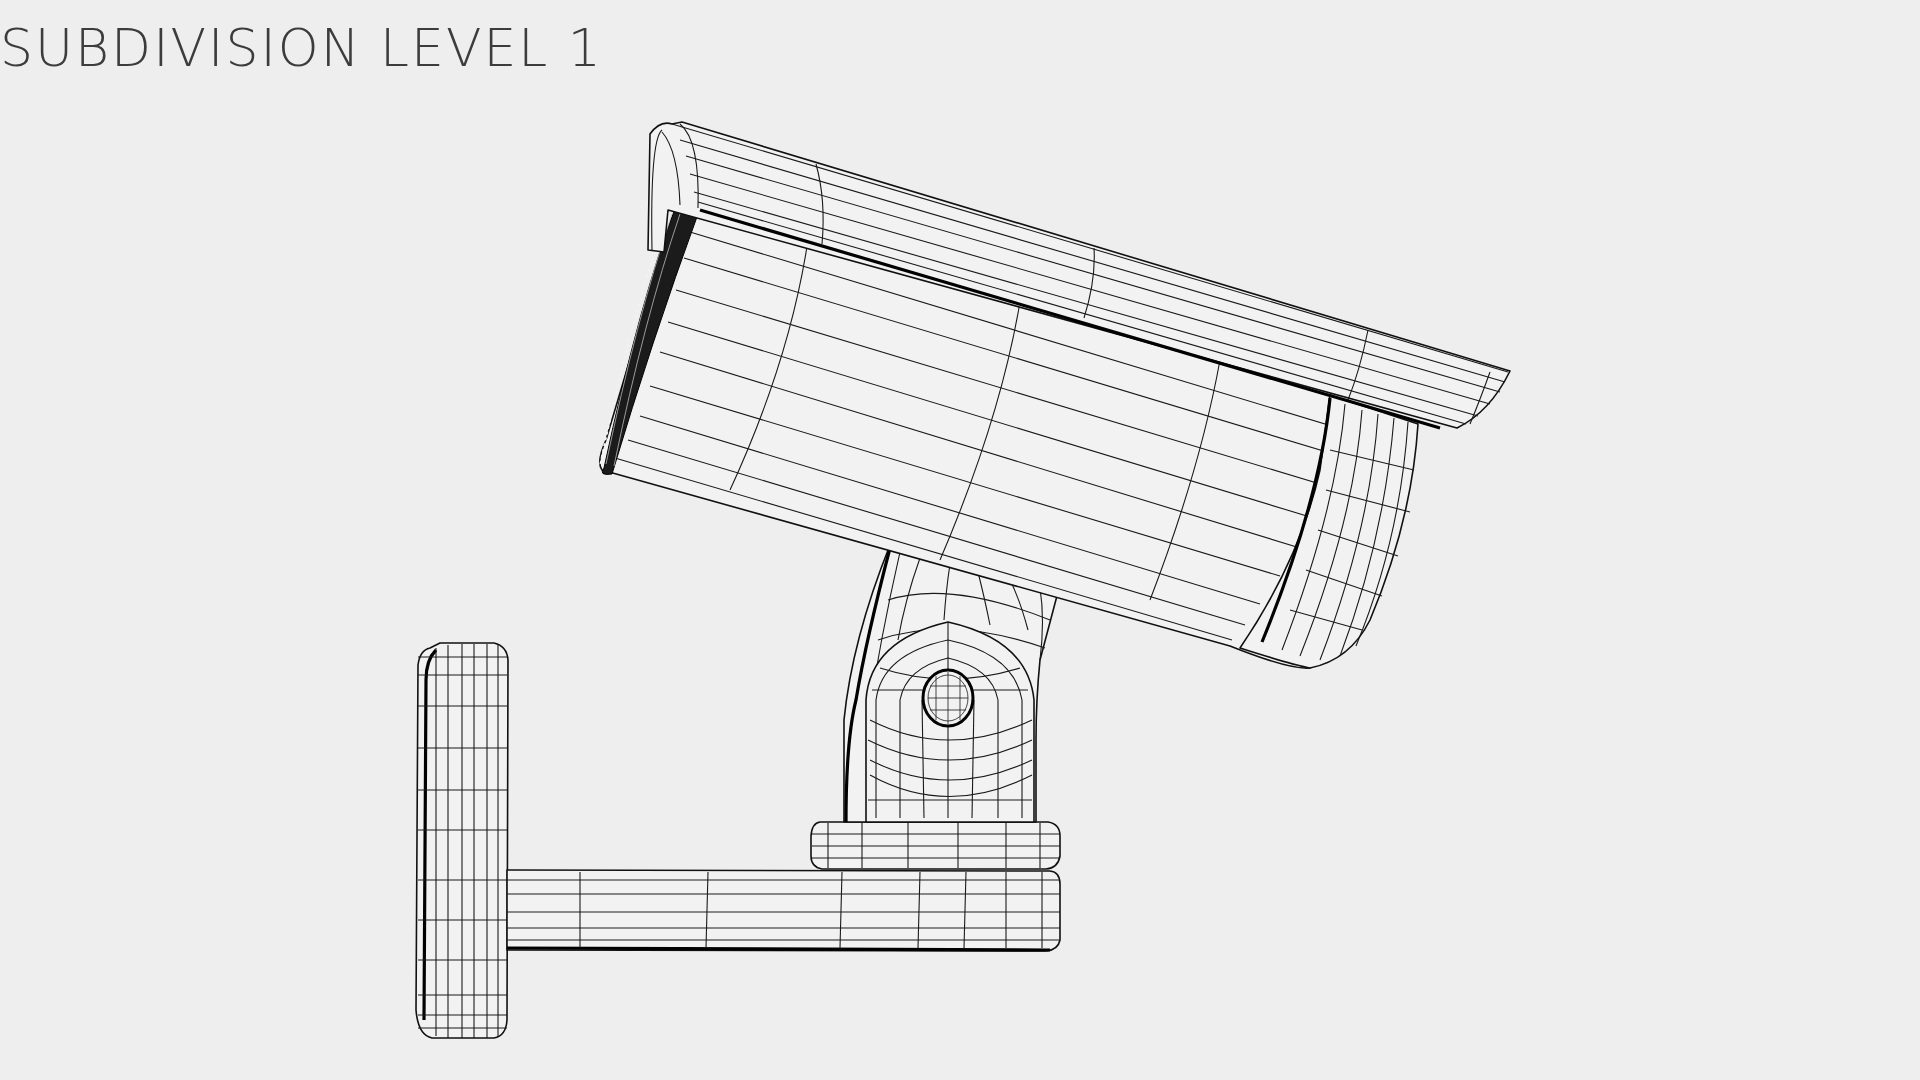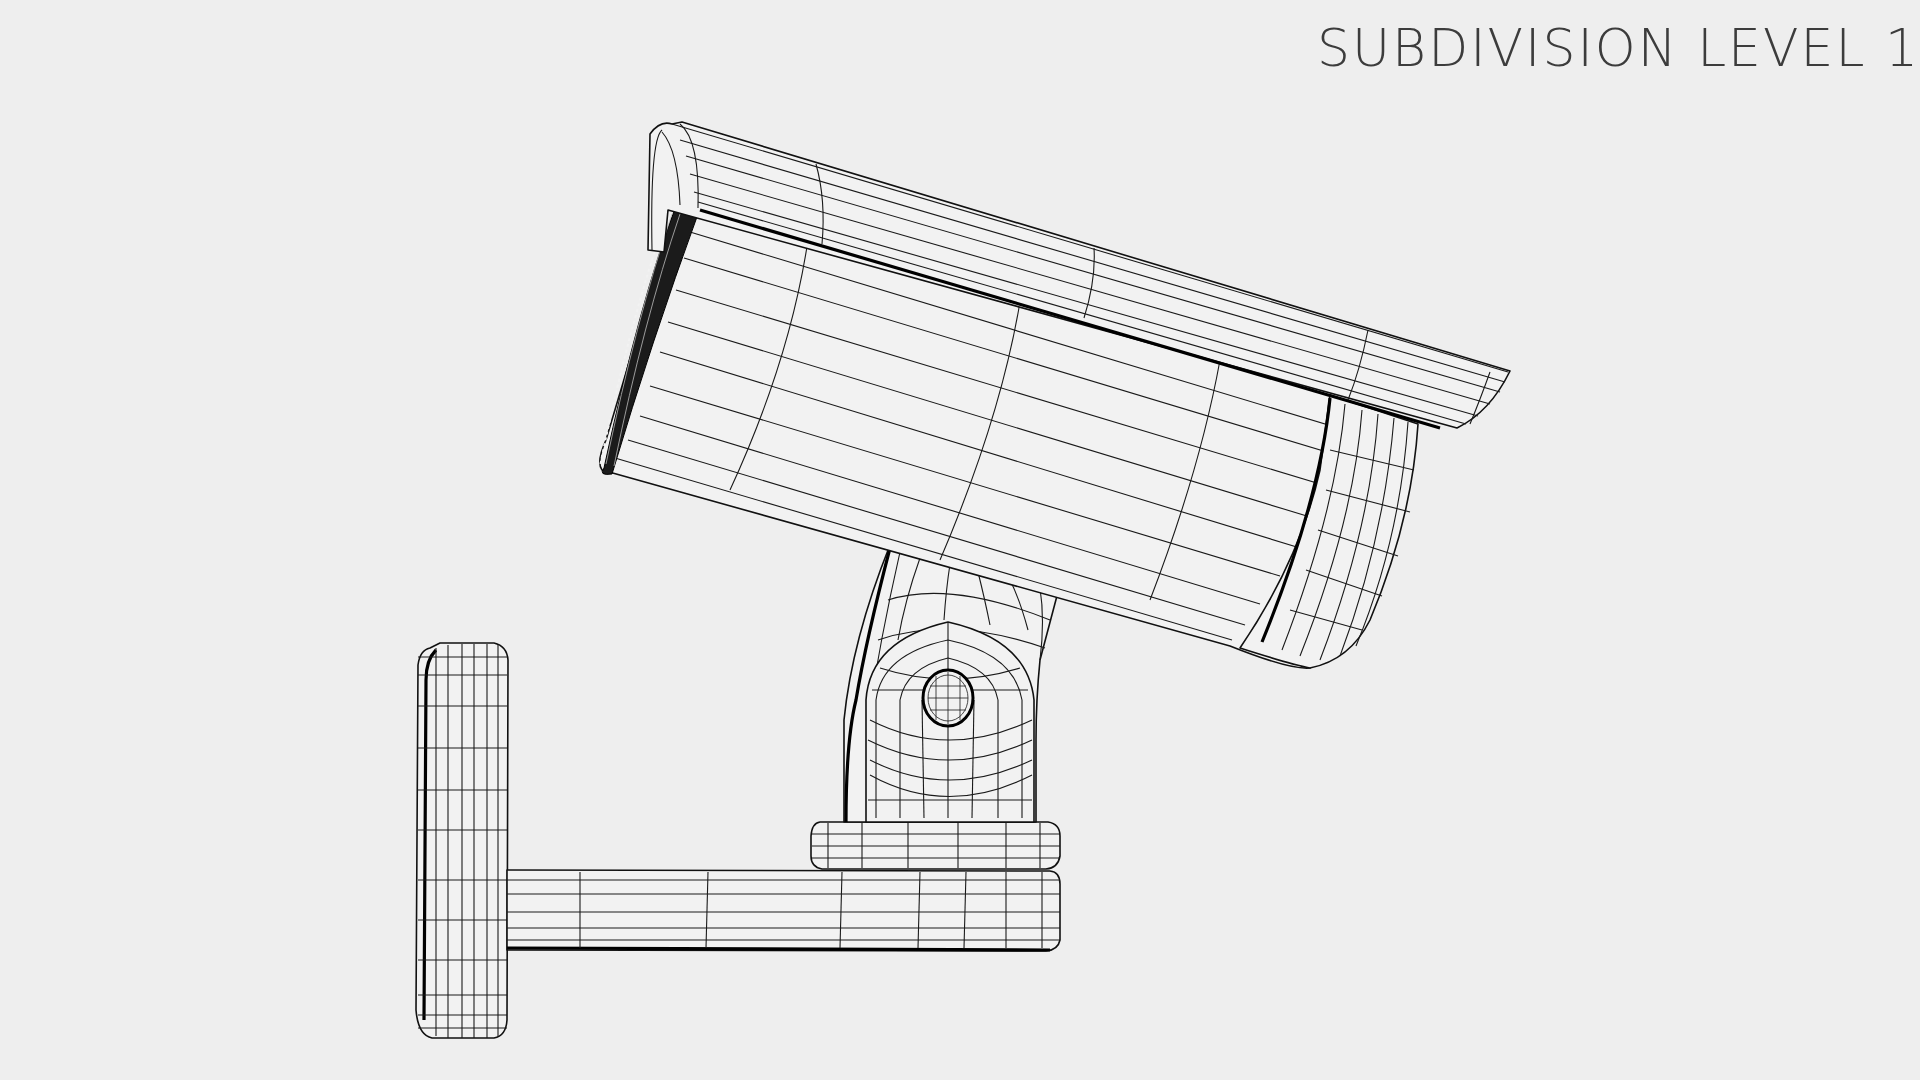--- a/index.html
+++ b/index.html
@@ -4,21 +4,21 @@
 <style>
   html, body { margin: 0; padding: 0; }
   body {
     width: 1920px; height: 1080px; overflow: hidden;
     background: #eeeeee;
     font-family: "Liberation Sans", "DejaVu Sans", sans-serif;
     position: relative;
   }
   .title {
     position: absolute; left: 0; top: 18px; width: 1920px;
-    text-align: right; font-size: 52px; font-weight: 300;
+    text-align: left; font-size: 52px; font-weight: 300;
     letter-spacing: 2px; color: #3c3c3c;
     font-family: "DejaVu Sans", "Liberation Sans", sans-serif;
     -webkit-text-stroke: 0px;
   }
   svg.render { position: absolute; left: 0; top: 0; }
   .w { fill: #f2f2f2; stroke: #111; stroke-width: 1.6; stroke-linejoin: round; }
   .g { fill: none; stroke: #1a1a1a; stroke-width: 1.1; }
   .gt { fill: none; stroke: #1a1a1a; stroke-width: 0.8; }
   .bold { fill: none; stroke: #000; stroke-width: 3.2; }
   .dark { fill: #1b1b1b; stroke: #000; stroke-width: 1; }

